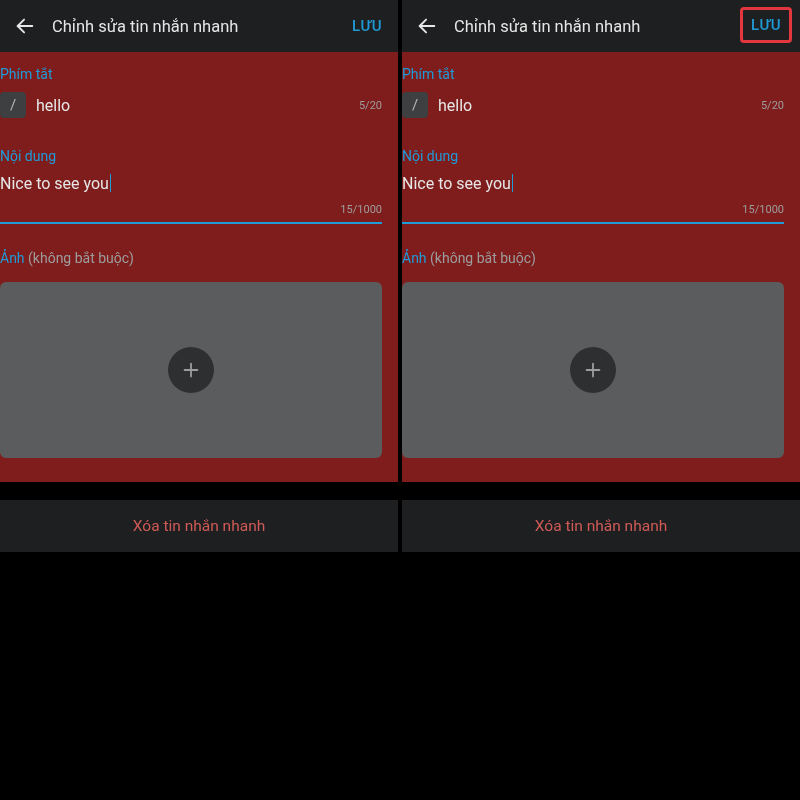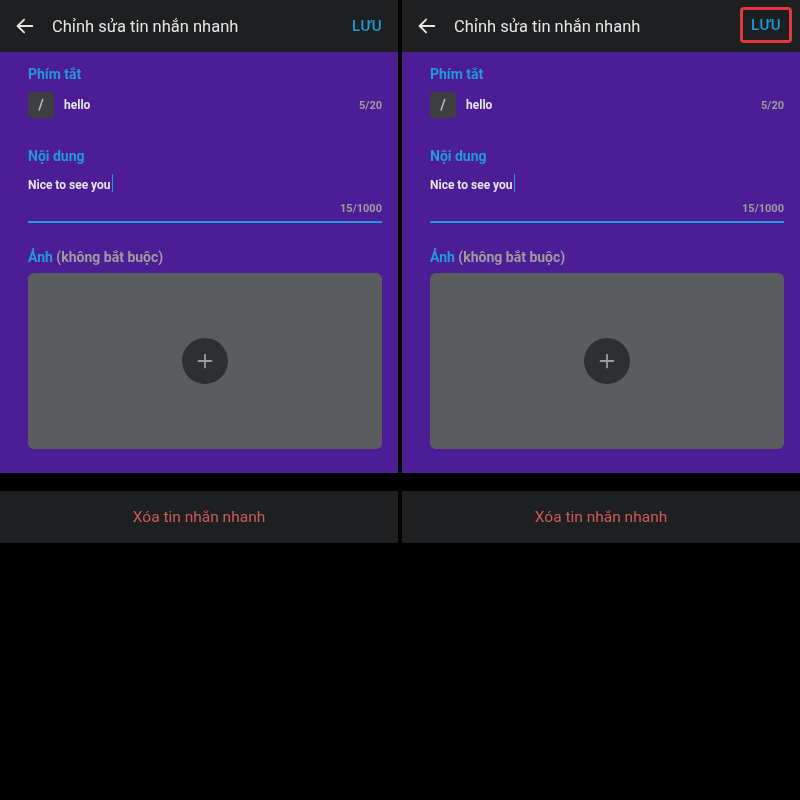--- a/index.html
+++ b/index.html
@@ -58,25 +58,24 @@
   .save-btn.highlight {
     border: 3px solid #e2373f;
     border-radius: 4px;
     padding: 6px 8px;
     margin-right: -6px;
     margin-top: -2px;
   }
 
   
   .content {
-    background: #4c1d95;
-    padding: 14px 16px 24px 28px;
+    background: #7f1d1d;
+    padding: 14px 16px 24px 0;
     display: flex;
     flex-direction: column;
-    font-weight: bold;
   }
 
   .section-label {
     color: #1f9bd7;
     font-size: 14px;
     margin-bottom: 10px;
   }
 
   
   .shortcut-row {
@@ -91,37 +90,37 @@
     border-radius: 4px;
     color: #b7b7b7;
     display: flex;
     align-items: center;
     justify-content: center;
     font-size: 15px;
     margin-right: 10px;
   }
   .shortcut-value {
     color: #e6e6e6;
-    font-size: 12px;
+    font-size: 16px;
     flex: 1;
   }
   .counter {
     color: #9d9d9d;
     font-size: 11px;
   }
   .gap { height: 26px; }
 
   
   .content-value-wrap {
     display: flex;
     align-items: baseline;
   }
   .content-value {
     color: #e6e6e6;
-    font-size: 12px;
+    font-size: 16px;
     flex: 1;
     padding-bottom: 2px;
   }
   .cursor {
     display: inline-block;
     width: 1.5px;
     height: 18px;
     background: #1f9bd7;
     vertical-align: -3px;
     margin-left: 1px;
@@ -135,21 +134,21 @@
   .underline {
     height: 1.5px;
     background: #1f9bd7;
     margin-top: 6px;
     margin-bottom: 26px;
   }
 
   
   .image-label {
     font-size: 14px;
-    margin-bottom: 8px;
+    margin-bottom: 16px;
   }
   .image-label .accent { color: #1f9bd7; }
   .image-label .muted { color: #9d9d9d; }
 
   .upload-box {
     width: 100%;
     height: 176px;
     background: #5a5c5e;
     border-radius: 6px;
     display: flex;

